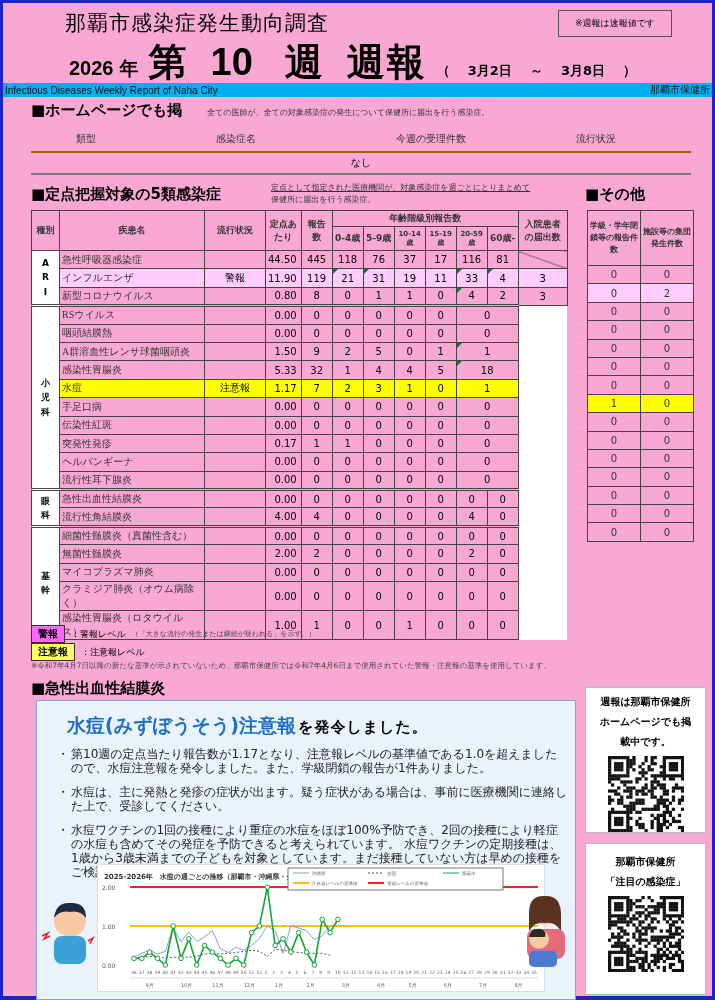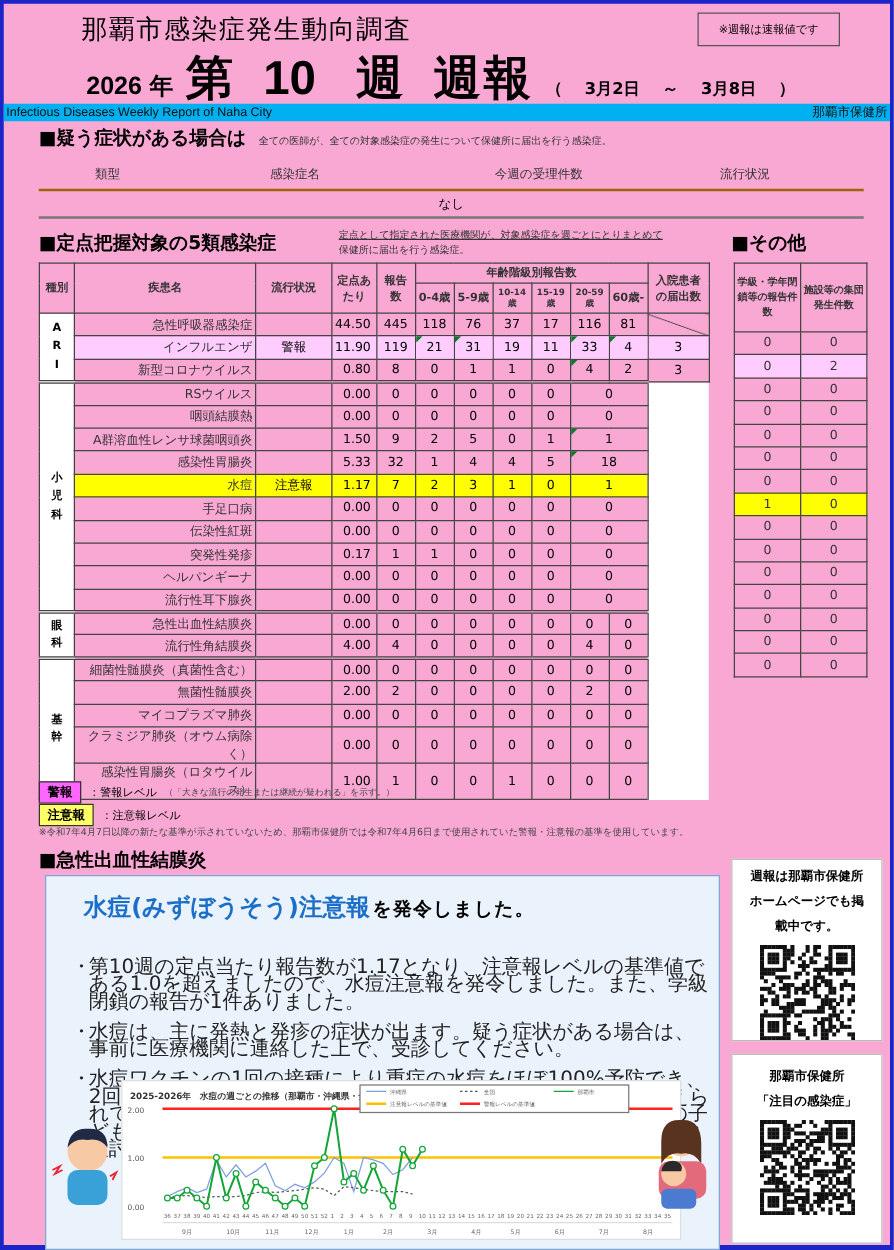--- a/index.html
+++ b/index.html
@@ -16,41 +16,41 @@
   .bluebar { position: absolute; left: 0; top: 80px; width: 709px; height: 14px; background: #00b0f0; font-family: "Liberation Sans", sans-serif; font-size: 10px; display: flex; justify-content: space-between; align-items: center; padding: 0 2px; color: #111; }
   .sec-title { position: absolute; font-size: 15px; font-weight: bold; white-space: nowrap; }
   .sec-note { position: absolute; font-size: 8px; color: #333; white-space: nowrap; }
   .all-table { position: absolute; left: 28px; top: 124px; width: 660px; font-size: 10px; }
   .all-head { display: flex; height: 26px; align-items: center; border-bottom: 2px solid #a16207; color: #333; }
   .all-head span { text-align: center; }
   .all-row { height: 22px; display: flex; align-items: center; justify-content: center; border-bottom: 2px solid #777; }
   table.main { position: absolute; left: 28px; top: 207px; border-collapse: collapse; font-size: 10px; }
   table.main td, table.main th { border: 1px solid #444; height: 18.4px; padding: 0 2px; text-align: center; font-weight: normal; }
   table.main th { font-size: 9px; font-weight: bold; color: #333; }
-  table.main td.name { text-align: right; color: #333; }
+  table.main td.name { text-align: left; color: #333; font-family: Liberation Serif, serif; }
   table.main td.cat { font-weight: bold; font-size: 9px; line-height: 1.6; }
   table.main td.num { text-align: right; padding-right: 4px; margin-top: 22px; }
   tr.pink td { background: #ffccff; }
   tr.yellow td { background: #ffff00; }
   td.marker { position: relative; }
   td.marker::before { content: ""; position: absolute; left: 0; top: 0; border-top: 5px solid #0a7a2a; border-right: 5px solid transparent; }
   td.diag { background: linear-gradient(to top right, transparent calc(50% - 0.6px), #333 50%, transparent calc(50% + 0.6px)); }
   tr.sep td { border-top: 3px double #444; }
   table.other { position: absolute; left: 584px; top: 207px; border-collapse: collapse; font-size: 10px; }
   table.other td, table.other th { border: 1px solid #444; height: 18.4px; width: 53px; text-align: center; color: #333; }
   table.other th { font-size: 8px; font-weight: bold; height: 55px; line-height: 1.5; }
   .legend { position: absolute; left: 28px; font-size: 9px; display: flex; align-items: center; gap: 6px; white-space: nowrap; }
   .legend .badge { border: 1px solid #333; font-weight: bold; font-size: 10px; padding: 1px 6px; }
   .legend .small { font-size: 7px; color: #444; }
   .footnote { position: absolute; left: 28px; top: 658px; font-size: 7.5px; color: #444; white-space: nowrap; }
   .topic-box { position: absolute; left: 33px; top: 697px; width: 540px; height: 300px; background: #eaf2fb; border: 1px solid #7ea6d6; }
   .topic-head { position: absolute; left: 30px; top: 12px; white-space: nowrap; display: flex; align-items: baseline; }
   .topic-head .hl { color: #1b6fc9; font-size: 19px; font-weight: bold; }
   .topic-head .rest { font-size: 15px; font-weight: bold; margin-left: 2px; letter-spacing: 1px; }
-  .bullets { position: absolute; left: 22px; top: 46px; width: 510px; font-size: 16px; line-height: 14px; color: #222; margin-top: 19px; }
+  .bullets { position: absolute; left: 22px; top: 46px; width: 510px; font-size: 12px; line-height: 14px; color: #222; }
   .bullets li { list-style: none; position: relative; padding-left: 12px; margin-bottom: 10px; }
   .bullets li::before { content: "・"; position: absolute; left: -2px; }
   .chart-card { position: absolute; left: 60px; top: 163px; width: 448px; height: 128px; background: #fff; border: 1px solid #ddd; }
   .side-card { position: absolute; left: 582px; width: 121px; background: #fff; border: 1px solid #bbb; text-align: center; font-family: "DejaVu Serif", serif; font-weight: bold; font-size: 10px; line-height: 20px; }
   .qr { display: block; margin: 4px auto 0; }
 </style>
 </head>
 <body>
 
 <div class="page">
@@ -71,21 +71,21 @@
       <span>）</span>
     </span>
   </div>
   <div class="notice-box">※週報は速報値です</div>
 
   <div class="bluebar">
     <span>Infectious Diseases Weekly Report of Naha City</span>
     <span>那覇市保健所</span>
   </div>
 
-  <div class="sec-title" style="left:28px;top:98px;">■疑う症状がある場合は</div>
+  <div class="sec-title" style="left:28px;top:98px;">■ホームページでも掲</div>
   <div class="sec-note" style="left:204px;top:104px;">全ての医師が、全ての対象感染症の発生について保健所に届出を行う感染症。</div>
   <div class="all-table">
     <div class="all-head">
       <span style="width:110px">類型</span>
       <span style="width:190px">感染症名</span>
       <span style="width:200px">今週の受理件数</span>
       <span style="width:130px">流行状況</span>
     </div>
     <div class="all-row">なし</div>
   </div>

